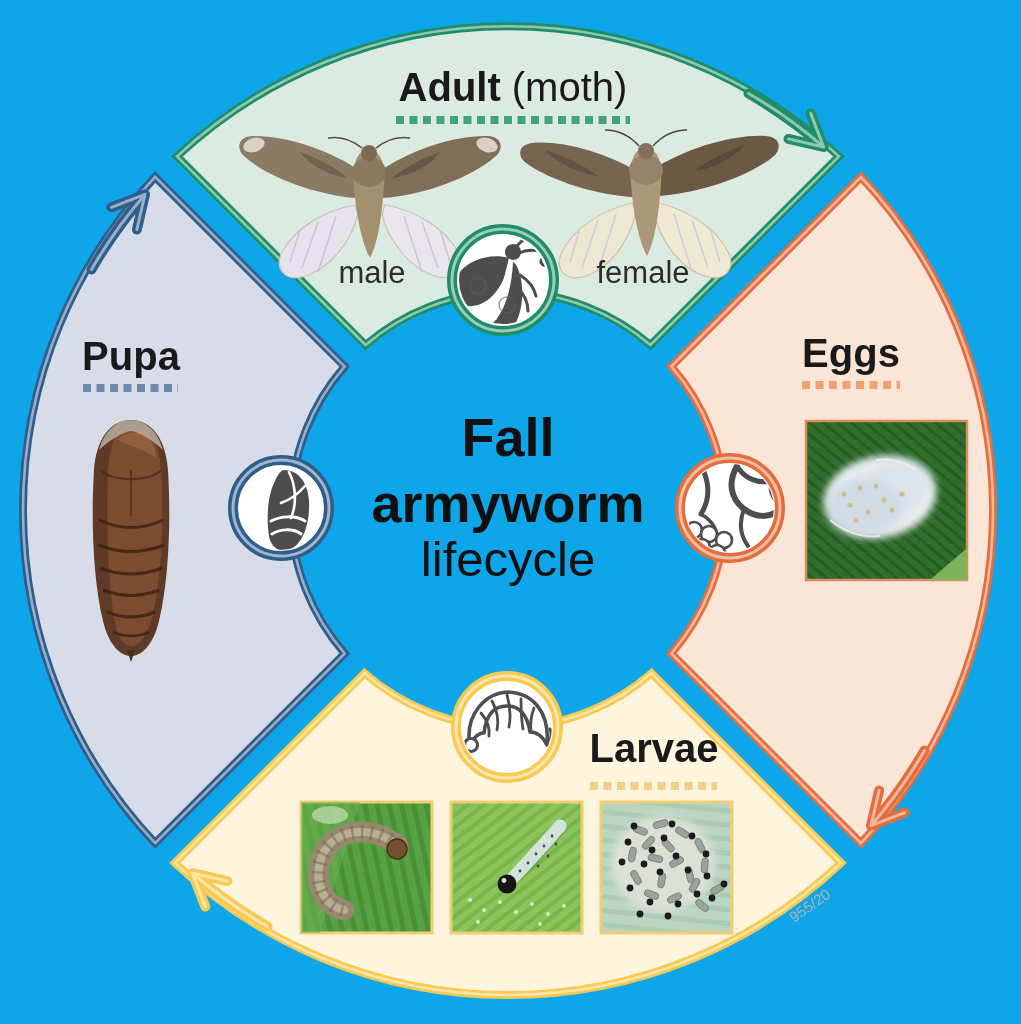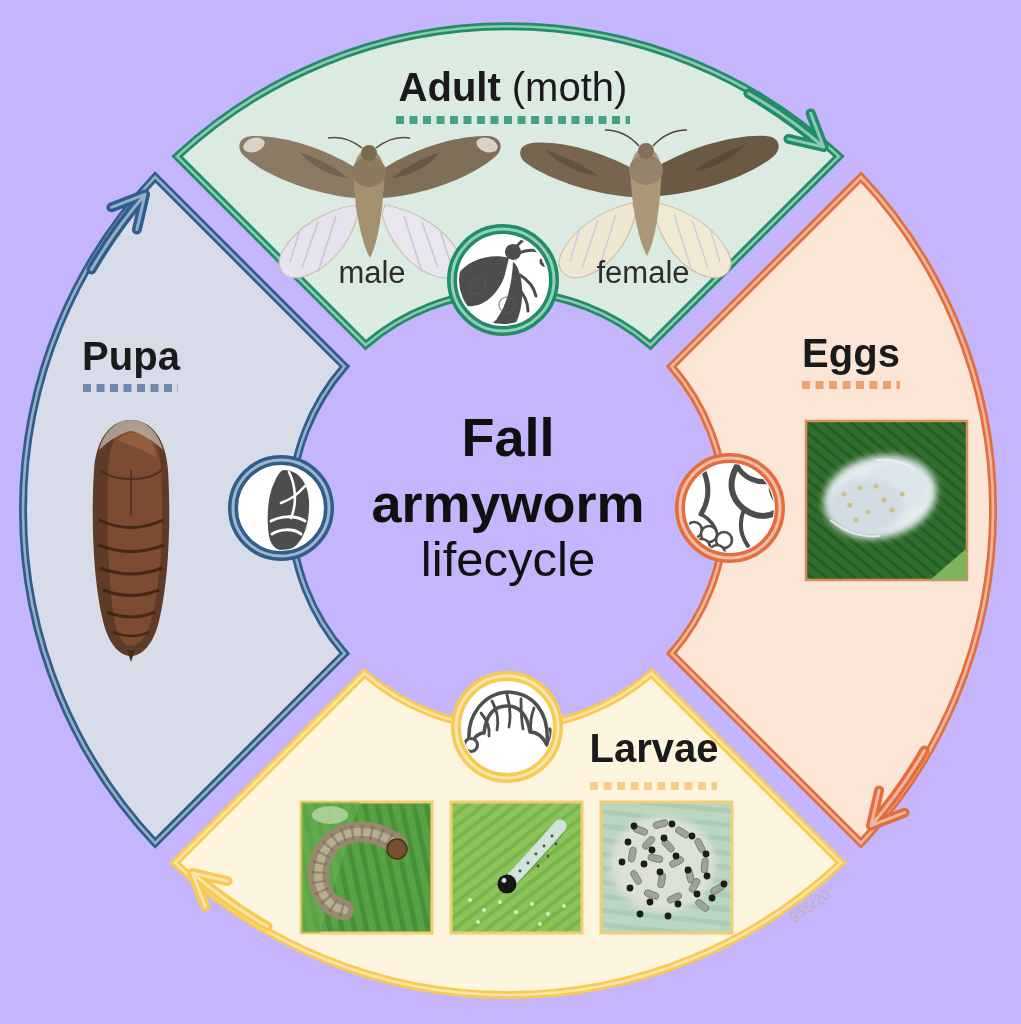--- a/index.html
+++ b/index.html
@@ -1,18 +1,18 @@
 <!DOCTYPE html>
 <html><head>
 <meta charset="utf-8">
 <title>Fall armyworm lifecycle</title>
 <style>
   html,body{margin:0;padding:0;background:#ffffff;}
   .stage{
-    position:relative;width:1021px;height:1024px;background:#c4b5fd;overflow:hidden;
+    position:relative;width:1021px;height:1024px;background:#0ea5e9;overflow:hidden;
     font-family:"Liberation Sans","DejaVu Sans",sans-serif;
   }
   .stage svg{position:absolute;left:0;top:0;}
   text{font-family:"Liberation Sans","DejaVu Sans",sans-serif;}
   .title{font-size:40px;font-weight:700;fill:#1a1a1a;}
   .title-suffix{font-weight:400;}
   .caption{font-size:31px;fill:#2d2d2d;}
   .center-bold{font-size:54px;font-weight:700;fill:#101010;}
   .center-reg{font-size:49px;font-weight:400;fill:#101010;}
   .watermark{font-size:15px;fill:#b4b4b4;}

